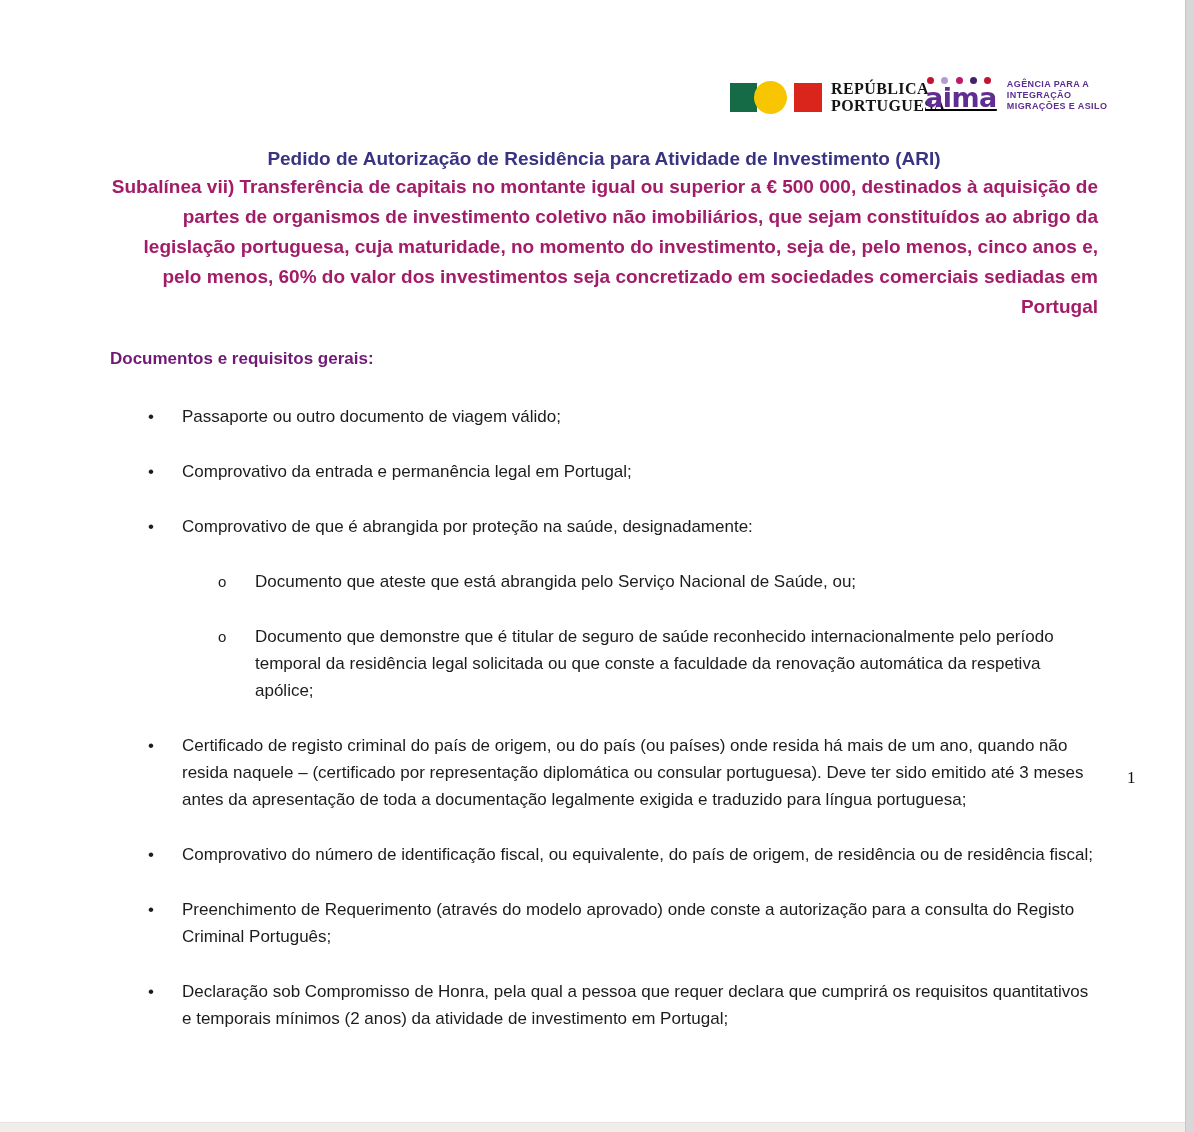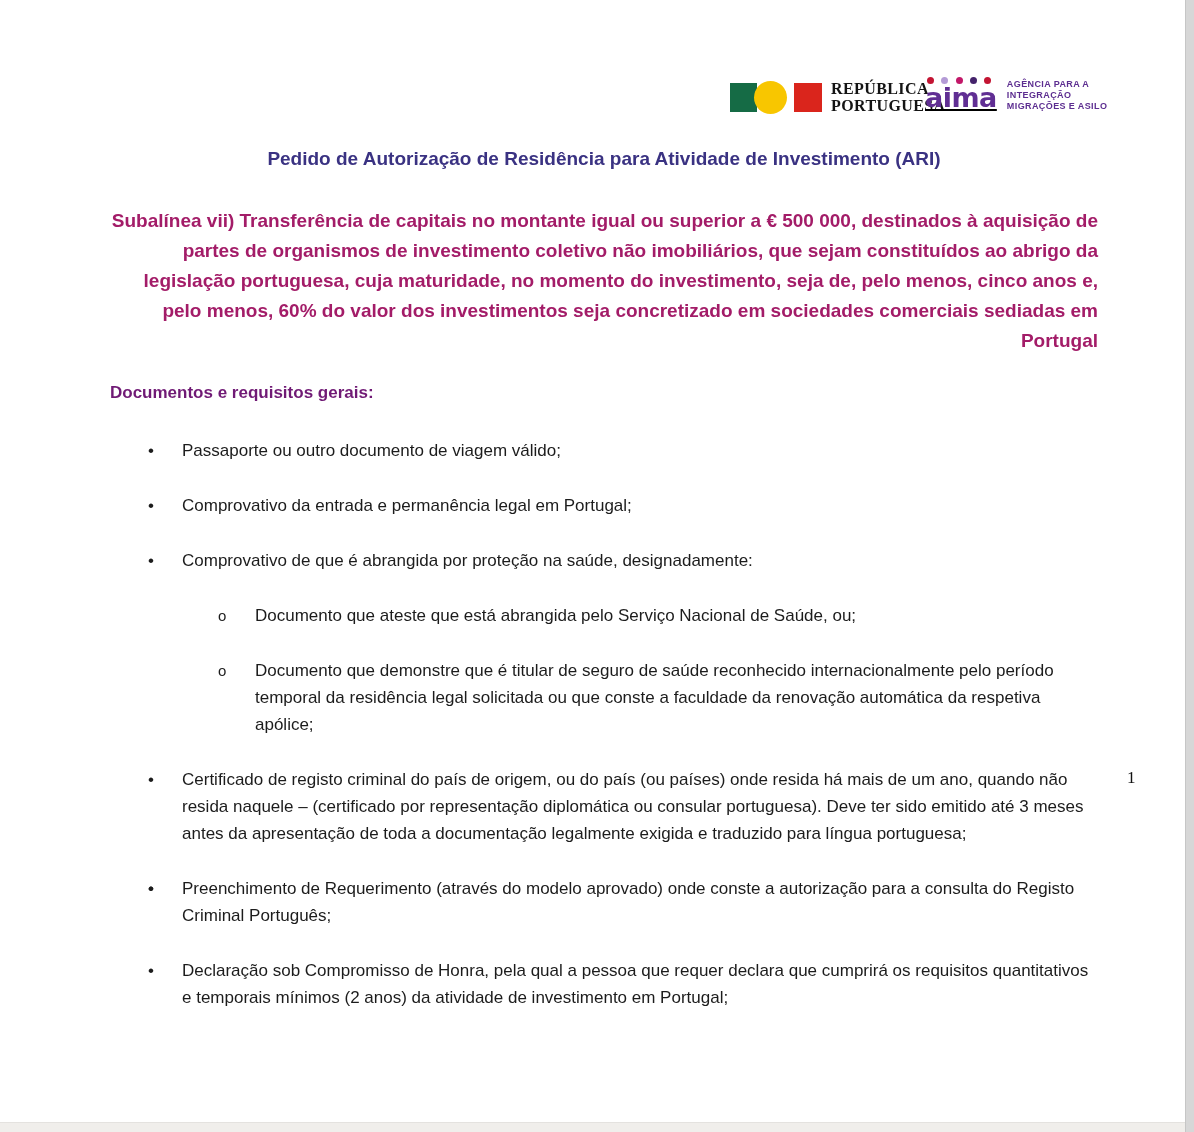--- a/index.html
+++ b/index.html
@@ -23,21 +23,21 @@
   .aima-dots span { width:7px; height:7px; border-radius:50%; display:block; }
   .aima-word { font-weight:800; font-size:27px; line-height:26px; letter-spacing:-.5px;
                color:#602e93; font-family:"DejaVu Sans", sans-serif; }
   .aima-tagline { margin:2px 0 1px 10px; font-size:9px; font-weight:bold; line-height:11px;
                   letter-spacing:.4px; color:#5c2d90; text-transform:uppercase; }
 
   
   .content { position:absolute; left:110px; top:146px; width:988px; color:#1c1c1c; }
 
   .title { font-size:19px; line-height:26px; font-weight:bold; text-align:center;
-           color:#3a3282; margin-bottom:34px; }
+           color:#3a3282; }
 
   .subtitle { font-size:19px; line-height:30px; font-weight:bold; text-align:right;
               color:#a31c68; }
 
   .section-heading { font-size:17px; line-height:22px; font-weight:bold; color:#701a75;
                      margin-top:26px; }
 
   ul.req-list { list-style:none; margin-top:33px; }
   ul.req-list li { position:relative; font-size:17px; line-height:27px; margin-bottom:28px; }
   ul.req-list li.lvl1 { padding-left:72px; }
@@ -114,20 +114,21 @@
         <li class="lvl2">
     <span class="marker">o</span>
     <span class="btext">Documento que demonstre que é titular de seguro de saúde reconhecido internacionalmente pelo período temporal da residência legal solicitada ou que conste a faculdade da renovação automática da respetiva apólice;</span>
   </li>
         <li class="lvl1">
     <span class="marker">•</span>
     <span class="btext">Certificado de registo criminal do país de origem, ou do país (ou países) onde resida há mais de um ano, quando não resida naquele – (certificado por representação diplomática ou consular portuguesa). Deve ter sido emitido até 3 meses antes da apresentação de toda a documentação legalmente exigida e traduzido para língua portuguesa;</span>
   </li>
         <li class="lvl1">
     <span class="marker">•</span>
+    <span class="btext">Comprovativo do número de identificação fiscal, ou equivalente, do país de origem, de residência ou de residência fiscal;</span>
   </li>
         <li class="lvl1">
     <span class="marker">•</span>
     <span class="btext">Preenchimento de Requerimento (através do modelo aprovado) onde conste a autorização para a consulta do Registo Criminal Português;</span>
   </li>
         <li class="lvl1">
     <span class="marker">•</span>
     <span class="btext">Declaração sob Compromisso de Honra, pela qual a pessoa que requer declara que cumprirá os requisitos quantitativos e temporais mínimos (2 anos) da atividade de investimento em Portugal;</span>
   </li>
       </ul>

